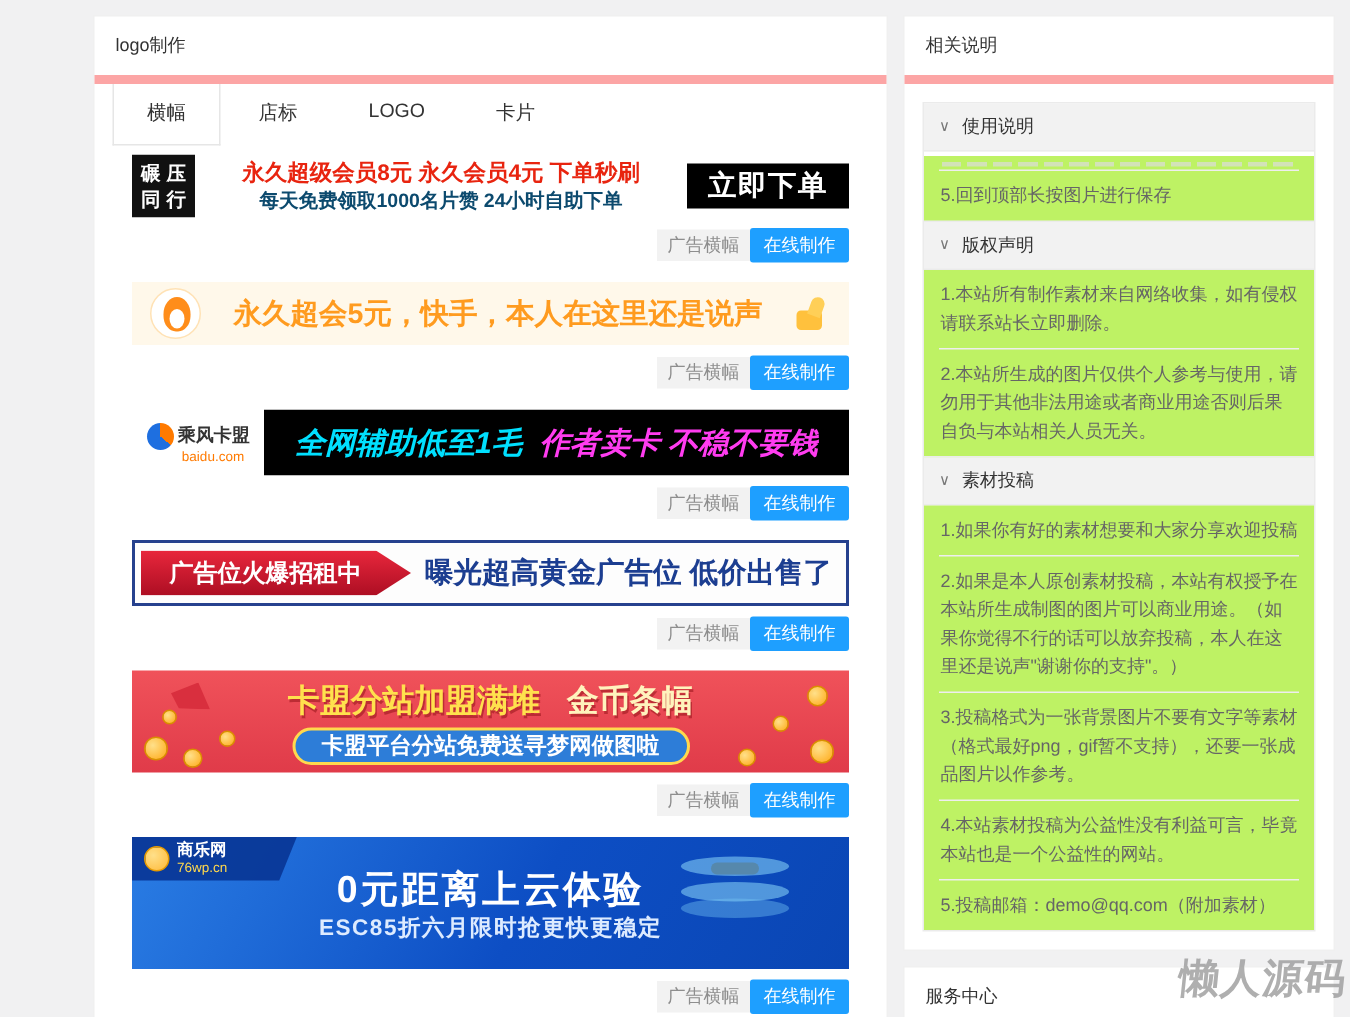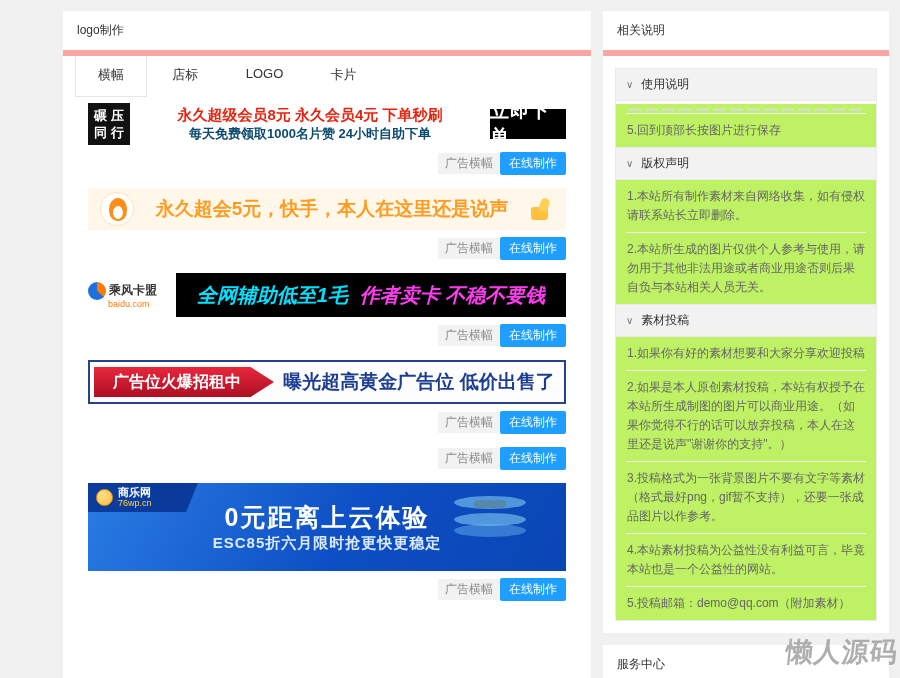--- a/index.html
+++ b/index.html
@@ -23,35 +23,35 @@
   .tag { background:#f2f2f2; color:#8e8e8e; font-size:12px; padding:2px 7px; }
   .make-btn { background:#1E9FFF; color:#fff; font-size:12px; padding:3px 9px; border-radius:2px; cursor:pointer; border:none; }
 
   
   .b1 { height:42px; display:flex; align-items:center; background:#fff; }
   .b1-box { width:42px; height:42px; background:#111; color:#fff; display:flex; flex-direction:column; align-items:center; justify-content:center; font-weight:bold; font-size:13px; line-height:17px; }
   .b1-box span { letter-spacing:4px; padding-left:4px; }
   .b1-mid { flex:1; text-align:center; }
   .b1-l1 { color:#e8240f; font-weight:bold; font-size:15px; }
   .b1-l2 { color:#0c4a6e; font-weight:bold; font-size:13px; }
-  .b1-order { width:76px; height:30px; background:#000; color:#fff; font-weight:bold; font-size:19px; display:flex; align-items:center; justify-content:center; letter-spacing:1px; }
+  .b1-order { width:108px; height:30px; background:#000; color:#fff; font-weight:bold; font-size:19px; display:flex; align-items:center; justify-content:center; letter-spacing:1px; }
 
   
   .b2 { height:42px; background:#fff8ea; display:flex; align-items:center; padding:0 12px; }
   .b2-icon { width:34px; height:34px; border-radius:50%; background:#fff; border:1px solid #ffe2b5; position:relative; flex:0 0 auto; }
   .b2-icon::before { content:""; position:absolute; left:8px; top:5px; width:18px; height:23px; background:#ff8d1a; border-radius:50% 50% 46% 46%; }
   .b2-icon::after { content:""; position:absolute; left:12px; top:13px; width:10px; height:13px; background:#fff; border-radius:50%; }
   .b2-text { flex:1; text-align:center; color:#ff9b1f; font-weight:bold; font-size:19px; }
   .b2-thumb { width:24px; height:22px; position:relative; flex:0 0 auto; }
   .b2-thumb::before { content:""; position:absolute; left:1px; bottom:0; width:17px; height:13px; background:#ffc13d; border-radius:3px; }
   .b2-thumb::after { content:""; position:absolute; left:10px; top:0; width:9px; height:13px; background:#ffcf57; border-radius:5px 5px 0 0; transform:rotate(20deg); }
 
   
   .b3 { height:44px; display:flex; background:#fff; }
-  .b3-logo { width:88px; display:flex; flex-direction:column; align-items:flex-start; justify-content:center; }
+  .b3-logo { width:88px; display:flex; flex-direction:column; align-items:center; justify-content:center; }
   .b3-logo-row { display:flex; align-items:center; gap:3px; }
   .b3-icon { width:18px; height:18px; border-radius:50%; background:conic-gradient(#ff7a00 0 130deg,#1e6fe0 130deg 360deg); }
   .b3-name { font-size:12px; font-weight:bold; color:#333; }
   .b3-sub { font-size:9px; color:#ff7a00; margin-left:20px; line-height:9px; }
   .b3-main { flex:1; background:#000; display:flex; align-items:center; justify-content:center; gap:12px; font-weight:bold; font-size:20px; font-style:italic; white-space:nowrap; }
   .b3-cyan { color:#00e0ff; }
   .b3-pink { color:#ff3cf0; }
 
   
   .b4 { height:44px; border:2px solid #26418e; background:#fdfdfd; display:flex; align-items:center; }
@@ -169,20 +169,36 @@
         <div class="b4-ribbon">广告位火爆招租中</div>
         <div class="b4-text">曝光超高黄金广告位 低价出售了</div>
       </div>
       <div class="item-foot">
         <span class="tag">广告横幅</span>
         <button class="make-btn">在线制作</button>
       </div>
     </div>
 
     <div class="item">
+      <div class="banner b5">
+        <span class="b5-horn"></span>
+        <span class="coin" style="left:8px;top:44px;width:16px;height:16px;"></span>
+        <span class="coin" style="left:34px;top:52px;width:13px;height:13px;"></span>
+        <span class="coin" style="left:58px;top:40px;width:11px;height:11px;"></span>
+        <span class="coin" style="left:20px;top:26px;width:10px;height:10px;"></span>
+        <span class="coin" style="right:14px;top:10px;width:14px;height:14px;"></span>
+        <span class="coin" style="right:40px;top:30px;width:11px;height:11px;"></span>
+        <span class="coin" style="right:10px;top:46px;width:16px;height:16px;"></span>
+        <span class="coin" style="right:62px;top:52px;width:12px;height:12px;"></span>
+        <div class="b5-l1">
+          <span class="b5-l1a">卡盟分站加盟满堆</span>
+          <span class="b5-l1b">金币条幅</span>
+        </div>
+        <div class="b5-l2">卡盟平台分站免费送寻梦网做图啦</div>
+      </div>
       <div class="item-foot">
         <span class="tag">广告横幅</span>
         <button class="make-btn">在线制作</button>
       </div>
     </div>
 
     <div class="item">
       <div class="banner b6">
         <div class="b6-logo-bg"></div>
         <div class="b6-logo">

